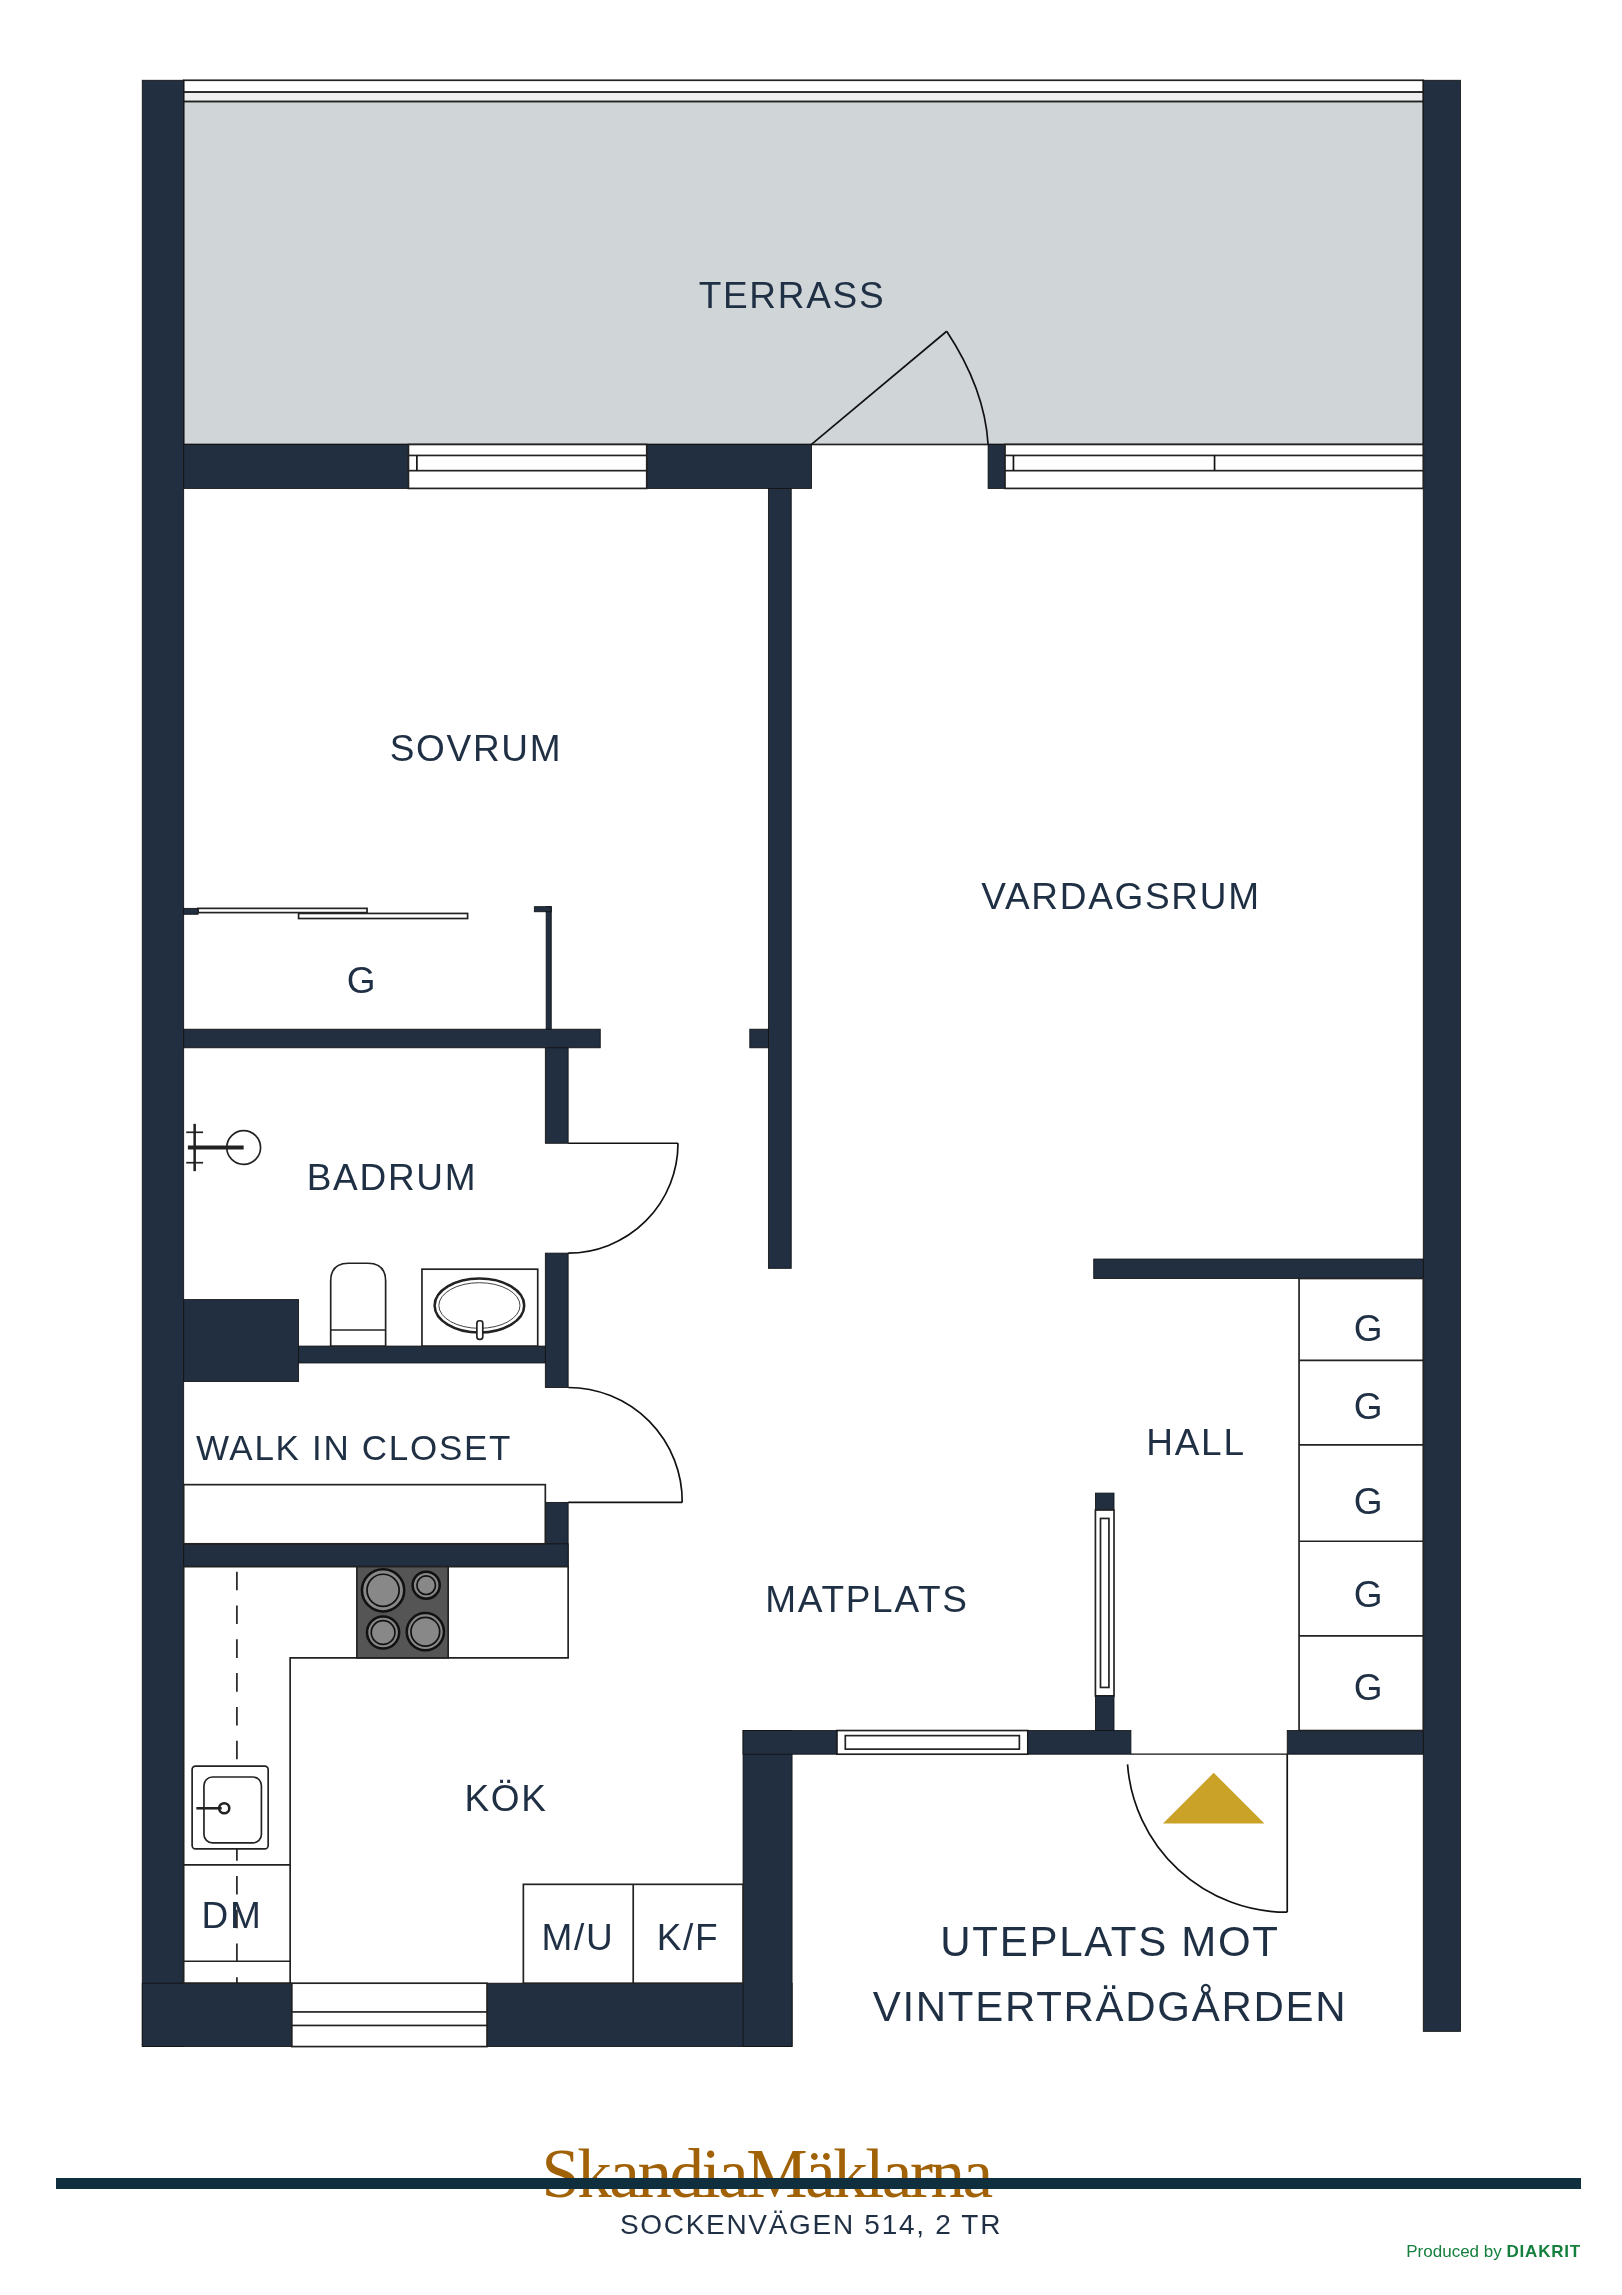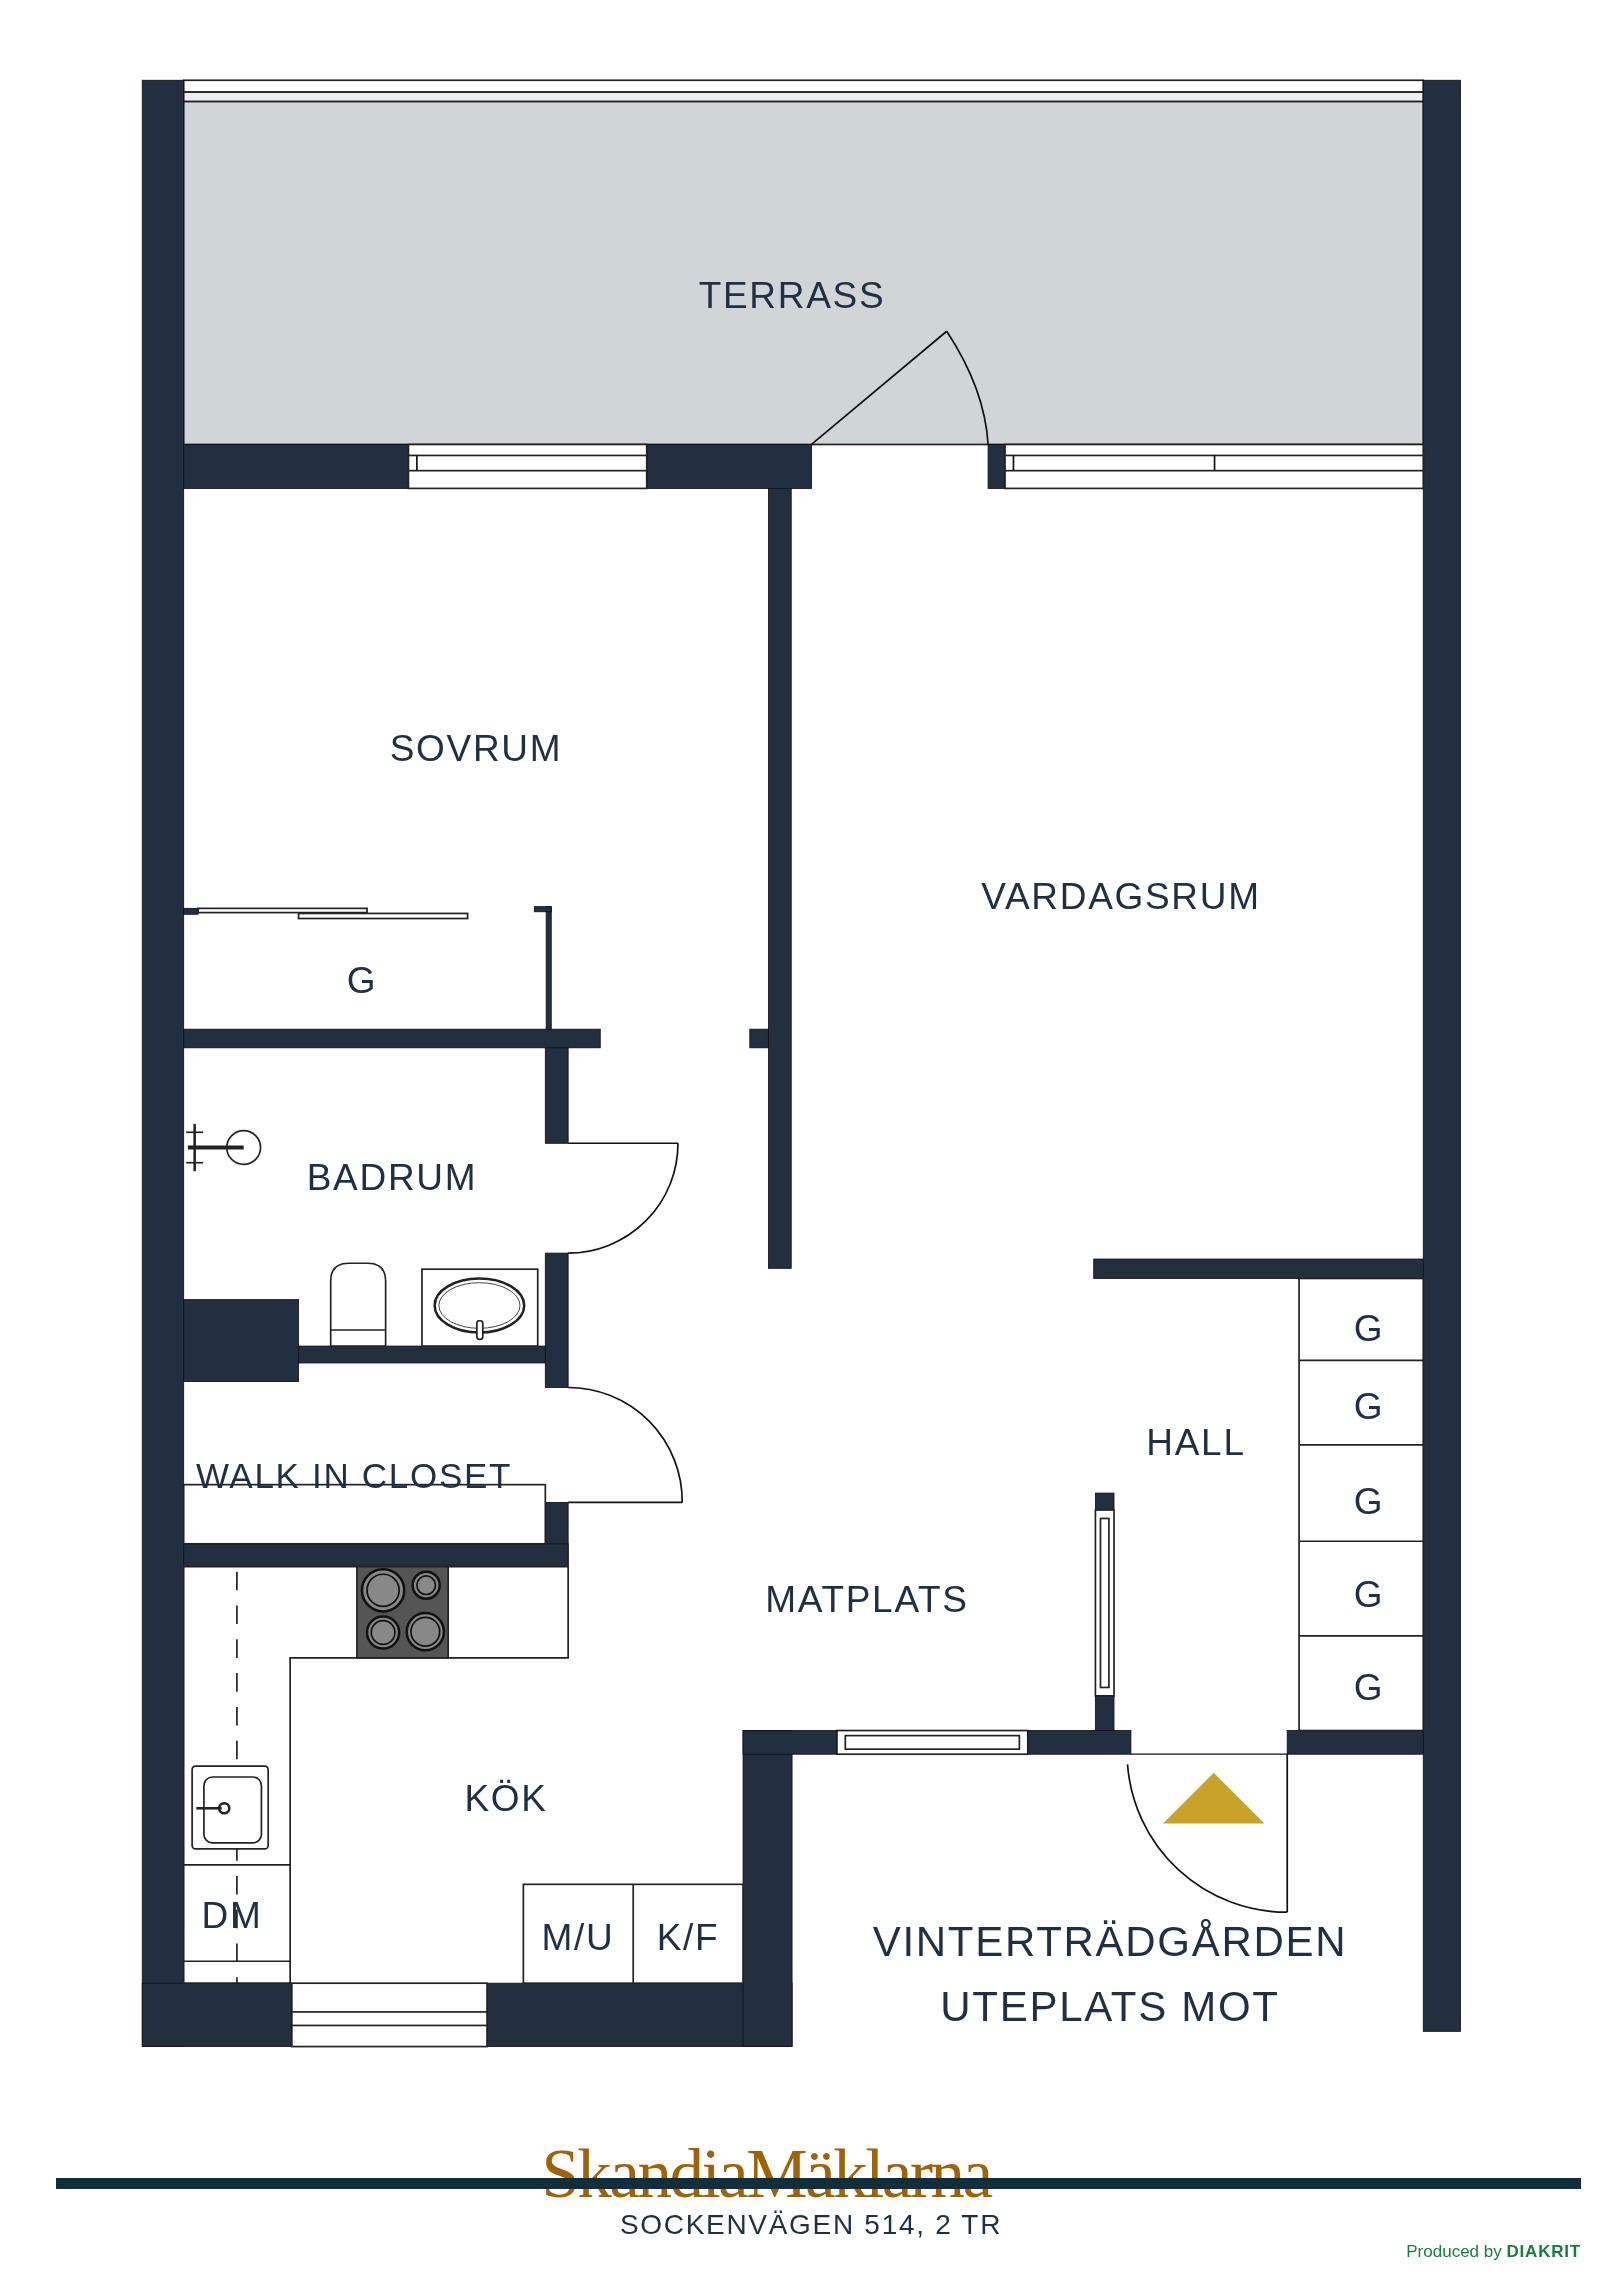--- a/index.html
+++ b/index.html
@@ -2,21 +2,21 @@
 <html style="font-size:13.5px"><head>
 <meta charset="utf-8">
 <style>
   html, body { margin: 0; padding: 0; background: #ffffff; }
   body { width: 1623px; height: 2295px; position: relative; overflow: hidden; font-family: "Liberation Sans", "DejaVu Sans", sans-serif; }
   #plan { position: absolute; left: 0; top: 0; width: 1623px; height: 2295px; }
   .wall { fill: #212f41; stroke: #111; stroke-width: 1; }
   .line { fill: none; stroke: #111; stroke-width: 2; }
   .thin { fill: #fff; stroke: #222; stroke-width: 2; }
   .room-label { position: absolute; transform: translate(-50%, -50%); color: #1f2f44; font-family: "Liberation Sans", "DejaVu Sans", sans-serif; font-size: 37px; letter-spacing: 1.7px; white-space: nowrap; line-height: 1; }
-  .room-label.small { font-size: 35px; margin-top: 28px; }
+  .room-label.small { font-size: 35px; }
   .room-label.big { font-size: 42px; text-align: center; line-height: 1.55; }
   .logo { position: absolute; left: 766px; top: 2135px; transform: translateX(-50%); font-family: "Liberation Serif", "DejaVu Serif", serif; font-size: 69px; color: #a16207; letter-spacing: -2.5px; white-space: nowrap; transform-origin: center; }
   .footer-bar { position: absolute; left: 56px; width: 1525px; top: 2178px; height: 11px; background: #0f2e3e; }
   .address { position: absolute; left: 811px; top: 2225px; transform: translate(-50%, -50%); font-size: 28px; letter-spacing: 1.7px; color: #1f2f44; white-space: nowrap; }
   .produced { position: absolute; right: 42px; top: 2252px; transform: translateY(-50%); font-size: 17px; color: #15803d; white-space: nowrap; }
   .produced b { font-weight: bold; letter-spacing: 0.8px; }
 </style>
 </head>
 <body>
 
@@ -182,22 +182,22 @@
 <div class="room-label" style="left:1369px; top:1406px;">G</div>
 <div class="room-label" style="left:1369px; top:1501px;">G</div>
 <div class="room-label" style="left:1369px; top:1594px;">G</div>
 <div class="room-label" style="left:1369px; top:1687px;">G</div>
 <div class="room-label" style="left:867px; top:1599px;">MATPLATS</div>
 <div class="room-label" style="left:506px; top:1798px;">KÖK</div>
 <div class="room-label" style="left:232px; top:1915px;">DM</div>
 <div class="room-label" style="left:578px; top:1937px;">M/U</div>
 <div class="room-label" style="left:688px; top:1937px;">K/F</div>
 <div class="room-label big" style="left:1110px; top:1974px;">
+  <div>UTEPLATS MOT</div>
   <div>VINTERTRÄDGÅRDEN</div>
-  <div>UTEPLATS MOT</div>
 </div>
 
 <div class="logo">SkandiaMäklarna</div>
 <div class="footer-bar"></div>
 <div class="address">SOCKENVÄGEN 514, 2 TR</div>
 <div class="produced">
   <span>Produced by</span>
   <b>DIAKRIT</b>
 </div>
 

